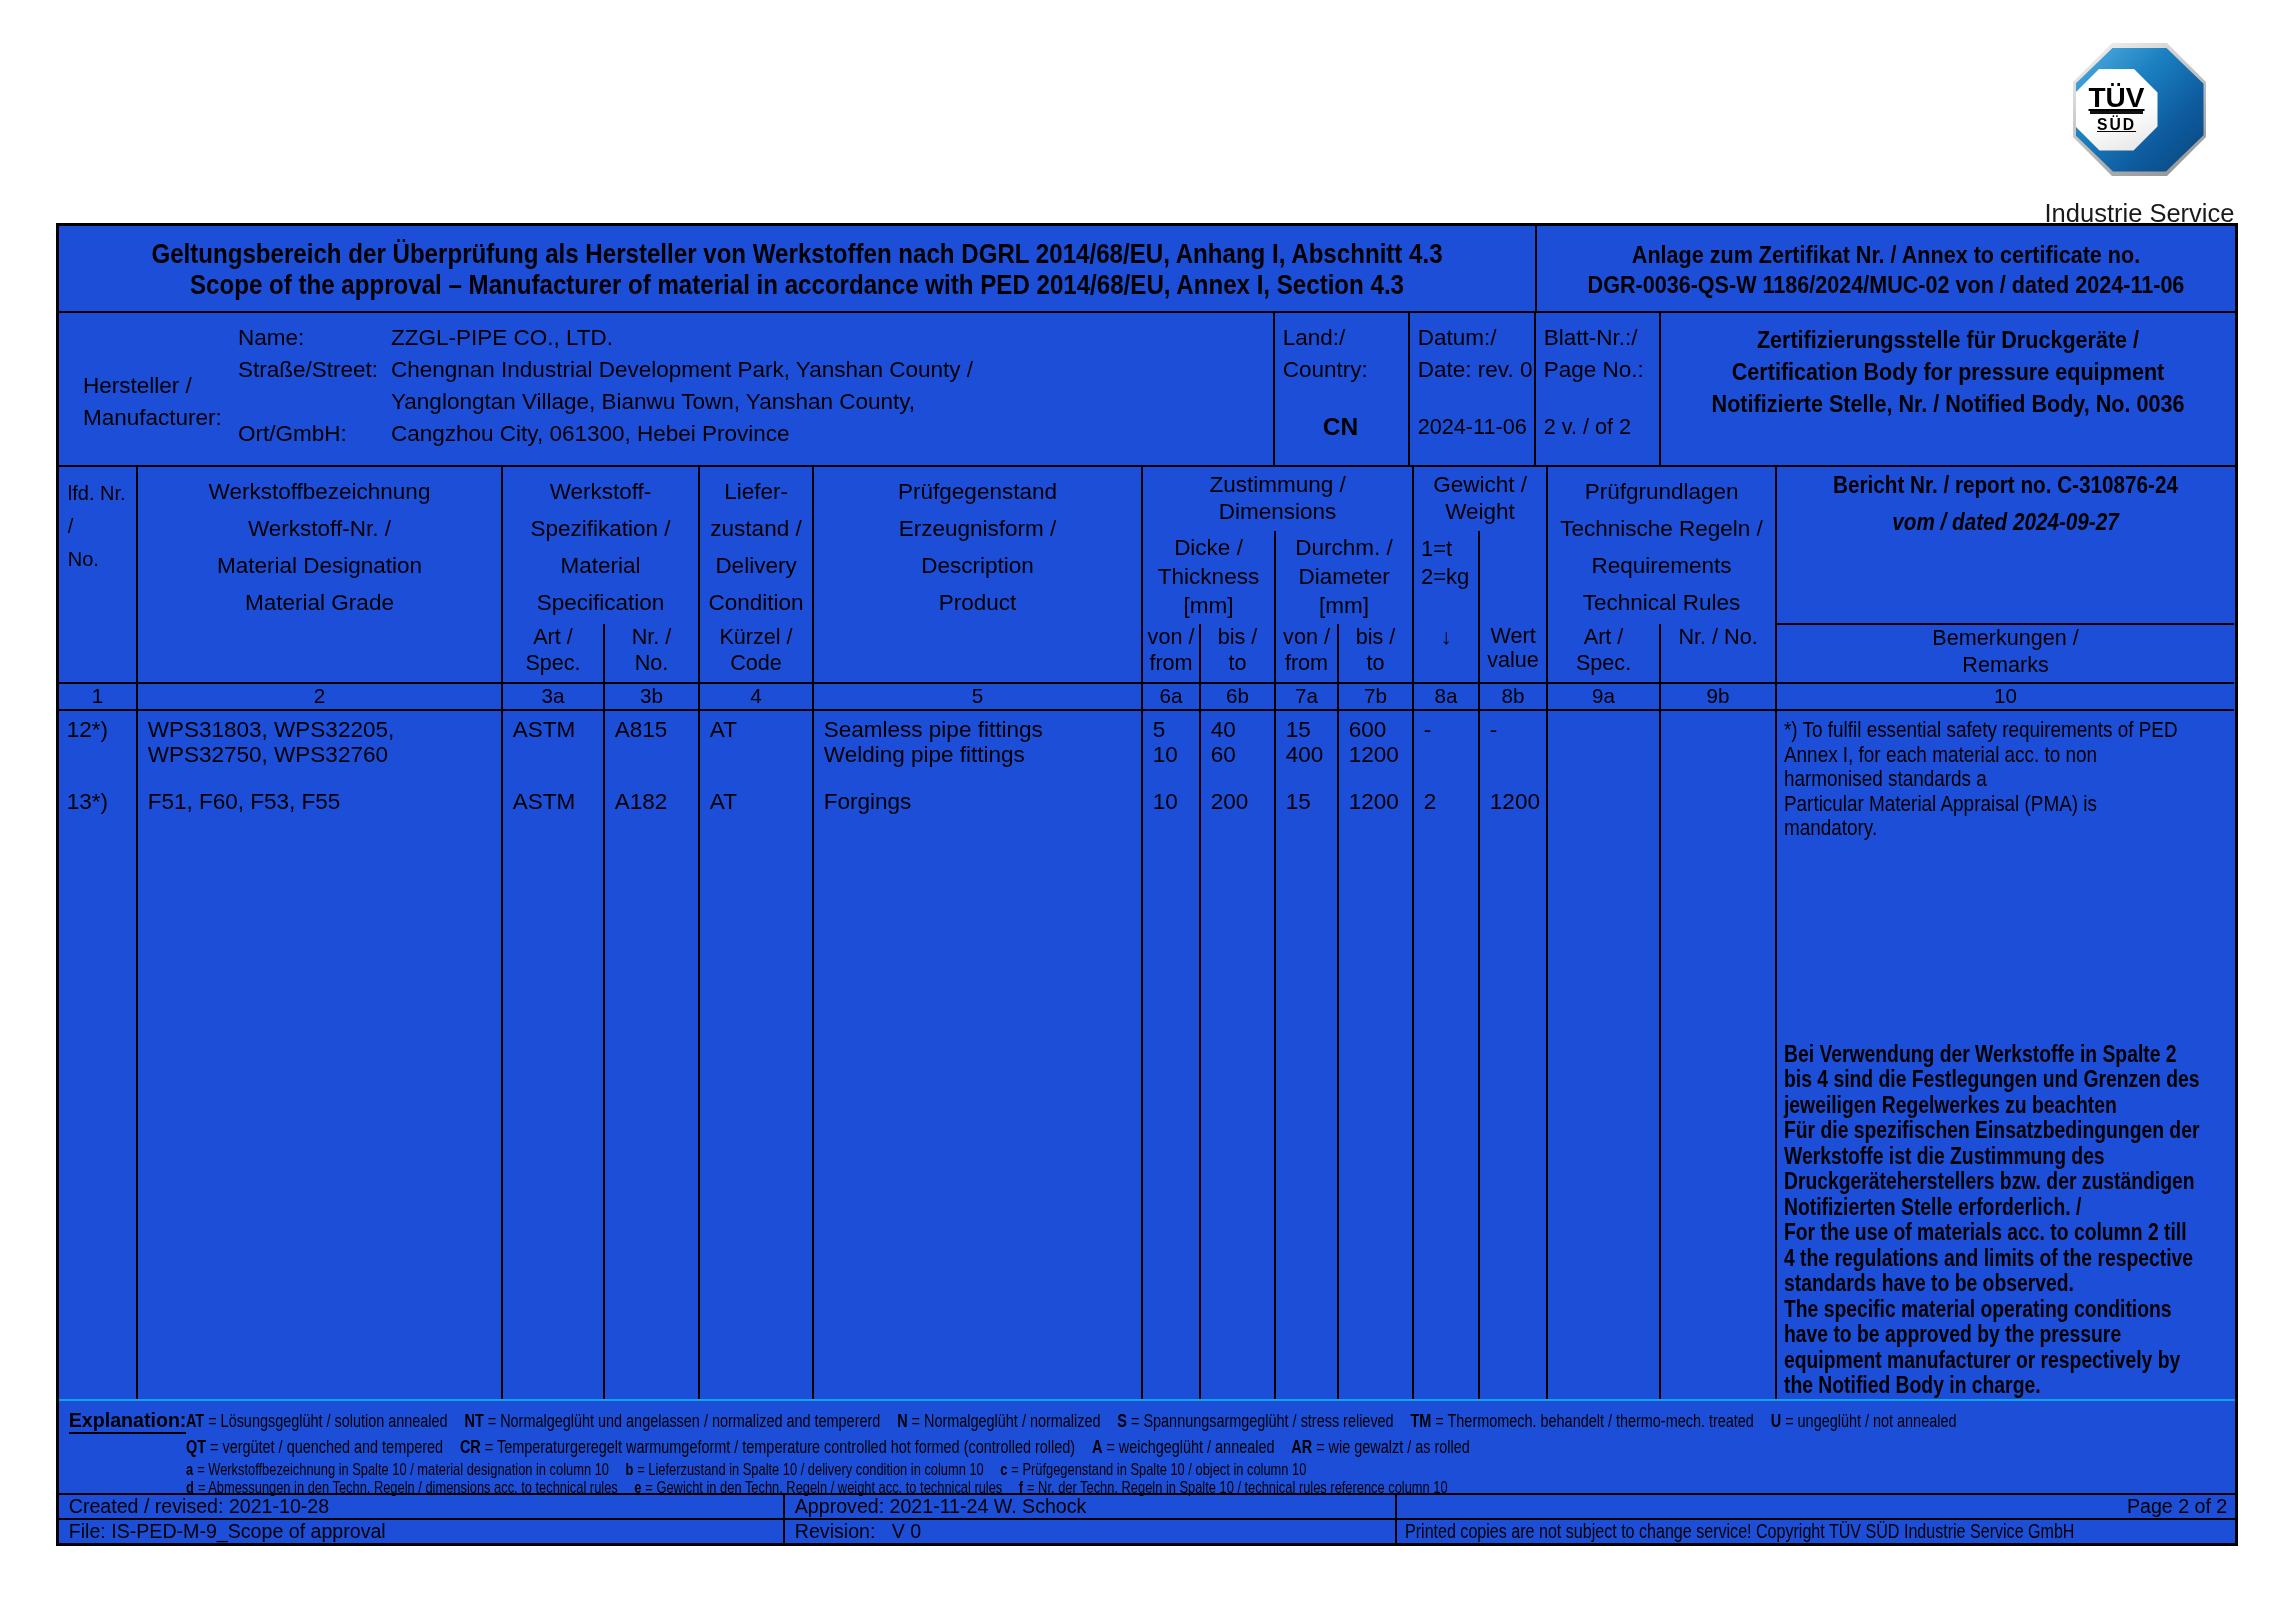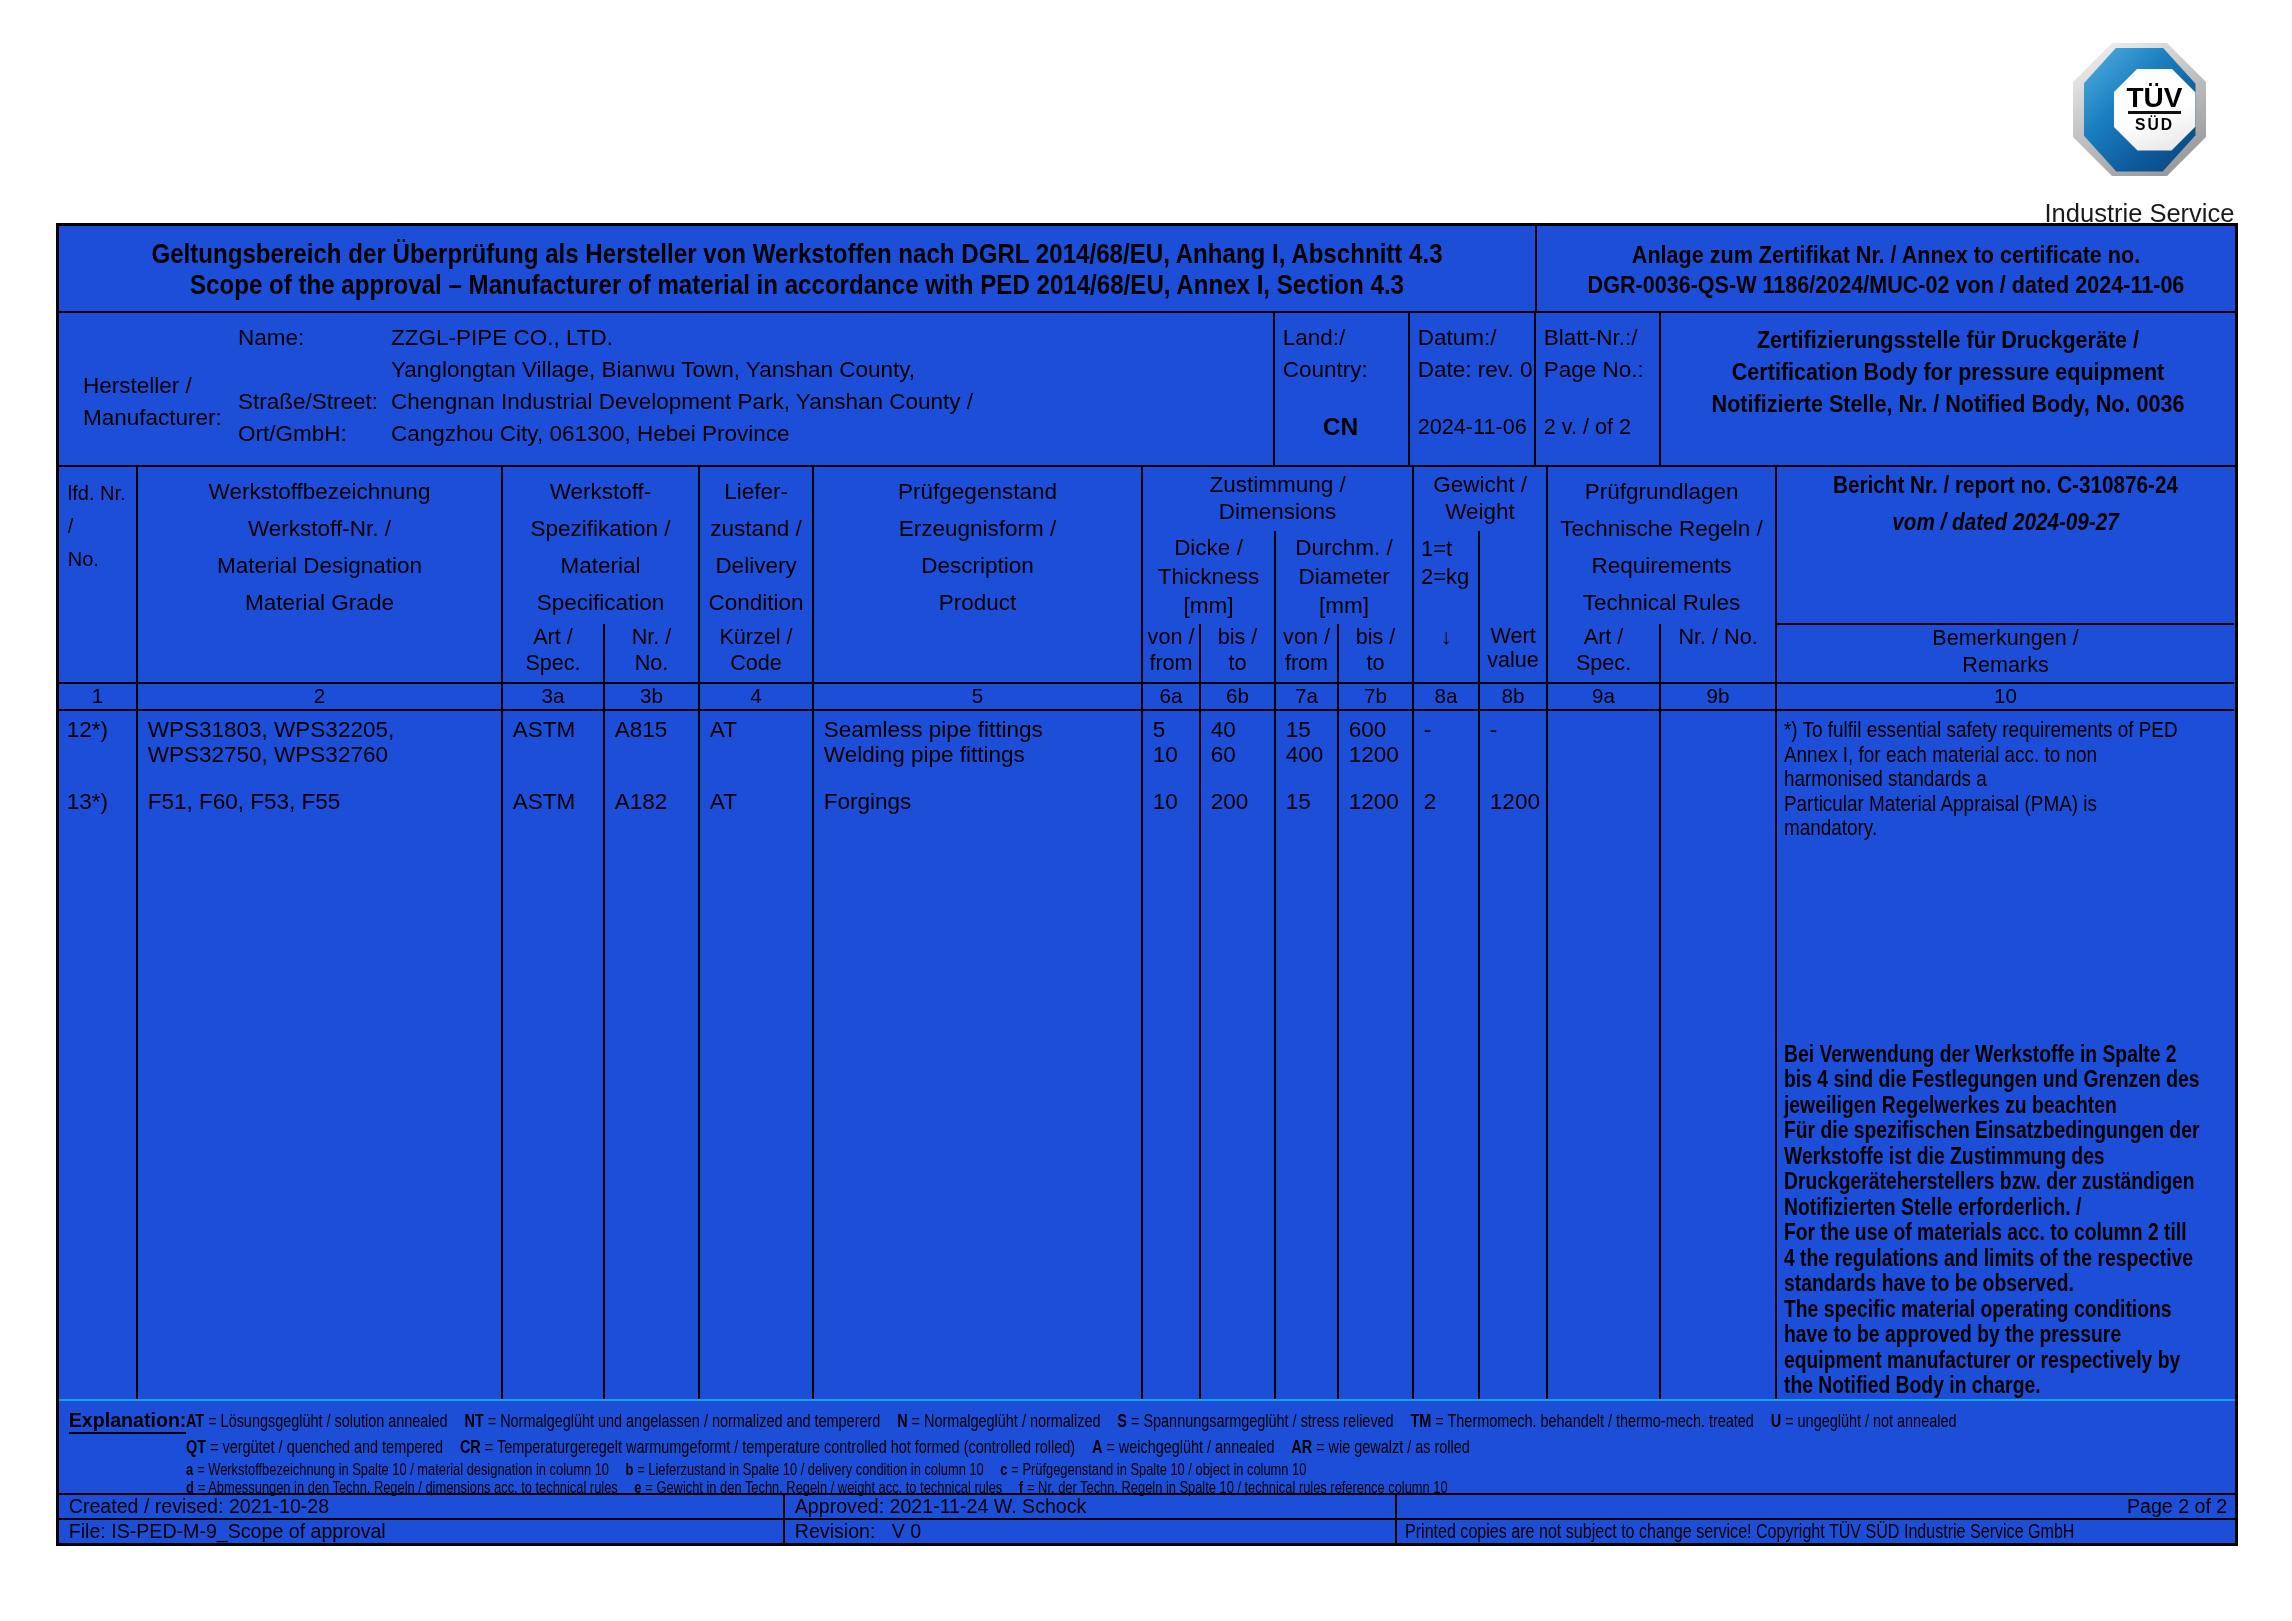--- a/index.html
+++ b/index.html
@@ -6,21 +6,21 @@
   html,body { margin:0; padding:0; }
   body {
     width:2293px; height:1621px; position:relative; background:#fff;
     font-family:"Liberation Sans","DejaVu Sans",sans-serif; color:#000;
     overflow:hidden;
   }
   
   .logo-wrap { position:absolute; left:2034px; top:43px; width:211px; }
   .oct { clip-path: polygon(29.3% 0, 70.7% 0, 100% 29.3%, 100% 70.7%, 70.7% 100%, 29.3% 100%, 0 70.7%, 0 29.3%); }
   .oct-rim { width:133px; height:133px; margin:0 auto; background:linear-gradient(150deg,#f8f8f8 0%,#c9c9c9 40%,#8e8e8e 100%); display:flex; align-items:center; justify-content:center; }
-  .oct-blue { width:112px; height:124px; background:linear-gradient(135deg,#56b0e2 0%,#1a7fc0 38%,#0d5a9d 70%,#0a4679 100%); display:flex; align-items:center; justify-content:flex-end; }
+  .oct-blue { width:128px; height:124px; background:linear-gradient(135deg,#56b0e2 0%,#1a7fc0 38%,#0d5a9d 70%,#0a4679 100%); display:flex; align-items:center; justify-content:flex-start;text-decoration:underline; }
   .oct-white { width:82px; height:82px; background:linear-gradient(160deg,#ffffff 55%,#e3e3e3 100%); display:flex; flex-direction:column; align-items:center; justify-content:center; }
   .logo-tuv { font-size:28px; font-weight:bold; letter-spacing:0; line-height:25.5px; }
   .logo-line { width:53px; height:2.9px; background:#111; margin:1px 0 2px; }
   .logo-sud { font-size:15.7px; font-weight:bold; letter-spacing:2px; }
   .logo-caption { text-align:center; font-size:25.5px; margin-top:22.5px; color:#1a1a1a; }
 
   
   .doc { position:absolute; left:56px; top:223px; width:2182px; border:3.9px solid #000; background:#1d4ed8; }
 
   
@@ -133,26 +133,26 @@
       <div class="m-label">
         <div>Hersteller /</div>
         <div>Manufacturer:</div>
       </div>
       <div class="m-grid">
         <div class="m-line">
           <div class="m-key">Name:</div>
           <div>ZZGL-PIPE CO., LTD.</div>
         </div>
         <div class="m-line">
+          <div class="m-key">Straße/Street:</div>
+          <div>Chengnan Industrial Development Park, Yanshan County /</div>
+        </div>
+        <div class="m-line">
           <div class="m-key"></div>
           <div>Yanglongtan Village, Bianwu Town, Yanshan County,</div>
-        </div>
-        <div class="m-line">
-          <div class="m-key">Straße/Street:</div>
-          <div>Chengnan Industrial Development Park, Yanshan County /</div>
         </div>
         <div class="m-line">
           <div class="m-key">Ort/GmbH:</div>
           <div>Cangzhou City, 061300, Hebei Province</div>
         </div>
       </div>
     </div>
     <div class="m-country">
       <div>Land:/</div>
       <div>Country:</div>

